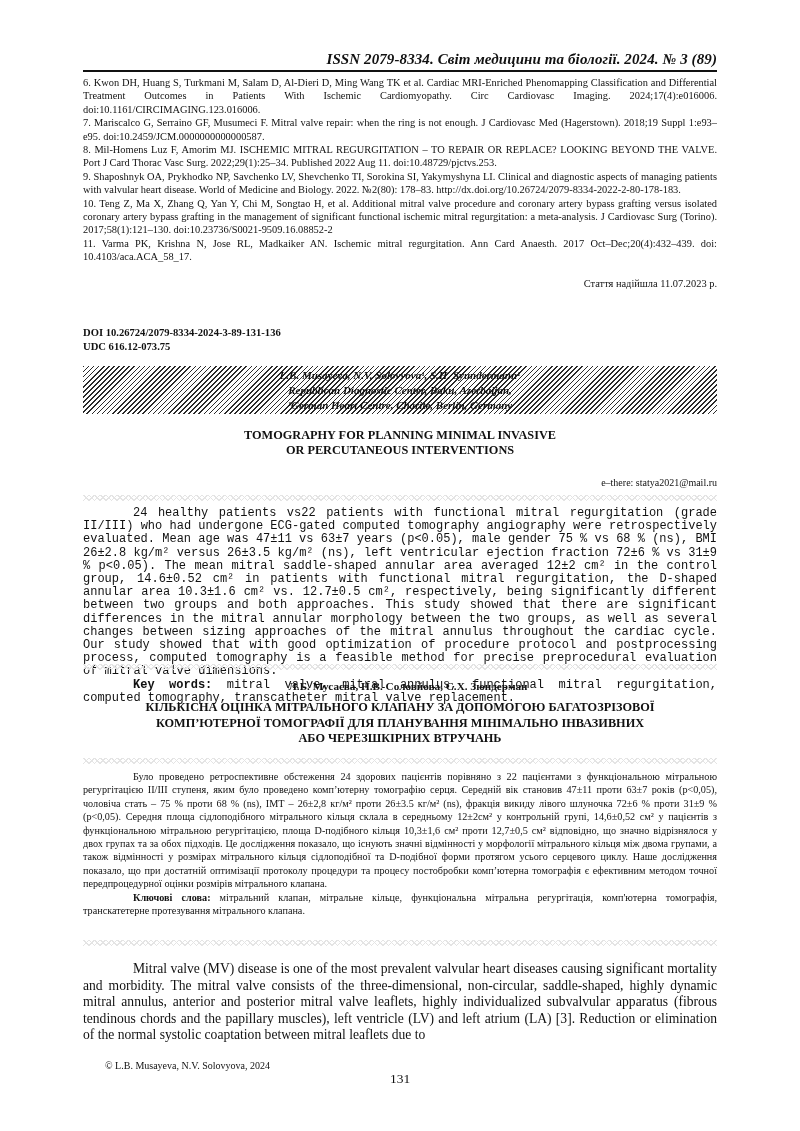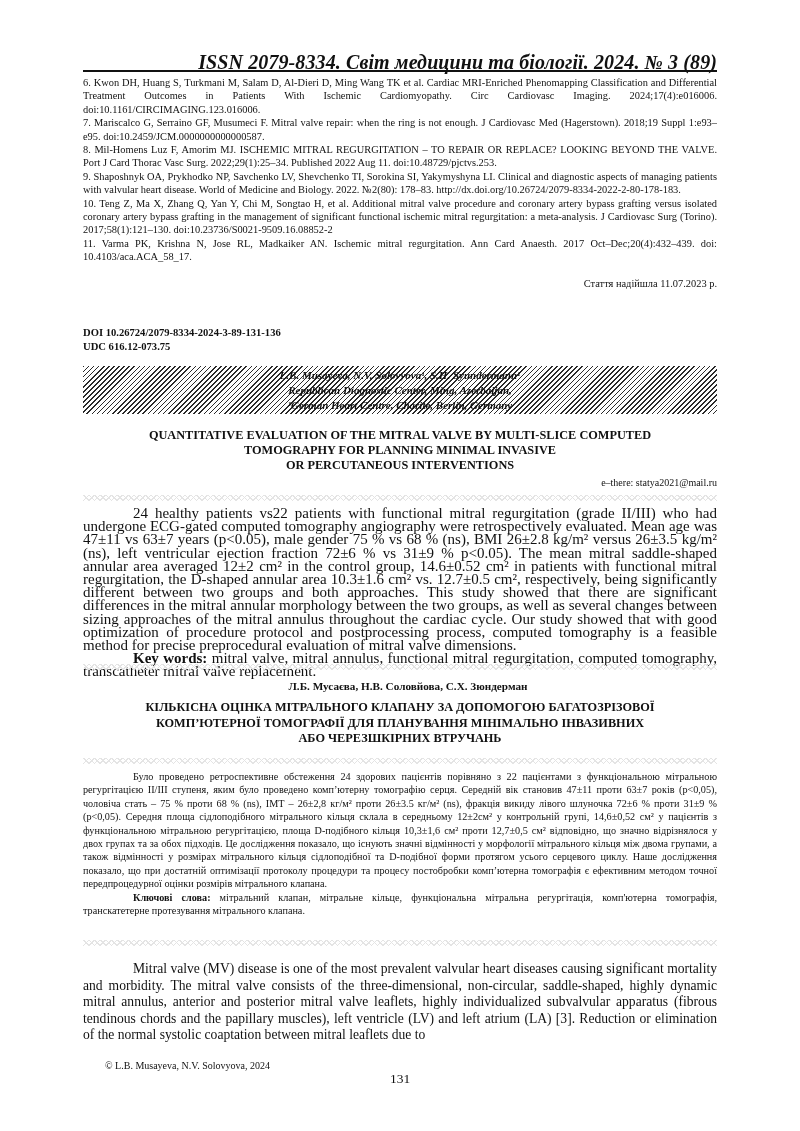--- a/index.html
+++ b/index.html
@@ -5,21 +5,21 @@
     html, body { margin: 0; padding: 0; background: #ffffff; }
     body {
       width: 800px; height: 1131px; position: relative; overflow: hidden;
       font-family: "Liberation Serif", serif; color: #111;
     }
     .page { position: absolute; left: 83px; top: 0; width: 634px; }
 
     .header-title {
       position: absolute; right: 0; top: 51px;
       font-family: "Liberation Serif", serif; font-style: italic; font-weight: bold;
-      font-size: 20px; letter-spacing: 0.1px; white-space: nowrap;
+      font-size: 15px; letter-spacing: 0.1px; white-space: nowrap;
     }
     .header-rule { position: absolute; left: 0; top: 70px; width: 634px; height: 2px; background: #111; }
 
     .refs { position: absolute; left: 0; top: 76px; width: 634px; font-size: 10.4px; line-height: 13.4px; text-align: justify; }
     .refs p { margin: 0; }
     .received { position: absolute; right: 0; top: 278px; font-size: 10.4px; }
 
     .doi { position: absolute; left: 0; top: 326px; font-size: 10.6px; font-weight: bold; line-height: 14px; font-family: Liberation Serif, serif; }
 
     .authors-banner {
@@ -31,21 +31,21 @@
 
     .title-en { position: absolute; left: 0; top: 428px; width: 634px; text-align: center; font-size: 12.3px; font-weight: bold; line-height: 15px; }
     .email { position: absolute; right: 0; top: 477px; font-size: 10px; }
 
     .wave {
       position: absolute; left: 0; width: 634px; height: 6px;
       background: repeating-linear-gradient(45deg, #e4e4e4 0 1px, transparent 1px 4px),
                   repeating-linear-gradient(-45deg, #e4e4e4 0 1px, transparent 1px 4px);
     }
 
-    .abstract-en { position: absolute; left: 0; top: 507px; width: 634px; font-size: 15px; line-height: 13.2px; text-align: justify; }
+    .abstract-en { position: absolute; left: 0; top: 507px; width: 634px; font-size: 12px; line-height: 13.2px; text-align: justify; font-family: Liberation Mono, monospace; }
     .abstract-en p, .abstract-ua p { margin: 0; text-indent: 50px; }
     .kw { font-weight: bold; }
 
     .authors-ua { position: absolute; left: 8px; top: 680px; width: 634px; text-align: center; font-size: 11.2px; font-weight: bold; }
     .title-ua { position: absolute; left: 0; top: 700px; width: 634px; text-align: center; font-size: 12.3px; font-weight: bold; line-height: 15.5px; }
 
     .abstract-ua { position: absolute; left: 0; top: 770px; width: 634px; font-size: 10.2px; line-height: 13.4px; text-align: justify; }
 
     .body-text { position: absolute; left: 0; top: 961px; width: 634px; font-size: 13.6px; line-height: 16.6px; text-align: justify; }
     .body-text p { margin: 0; text-indent: 50px; }
@@ -71,26 +71,25 @@
   </div>
   <div class="received">Стаття надійшла 11.07.2023 р.</div>
 
   <div class="doi">
     <div>DOI 10.26724/2079-8334-2024-3-89-131-136</div>
     <div>UDC 616.12-073.75</div>
   </div>
 
   <div class="authors-banner">
     <div>L.B. Musayeva, N.V. Solovyova¹, S.H. Syundermann¹</div>
-    <div>Republican Diagnostic Center, Ming, Azerbaijan,</div>
+    <div>Republican Diagnostic Center, Baku, Azerbaijan,</div>
     <div>¹German Heart Centre, Charite, Berlin, Germany</div>
   </div>
 
   <div class="title-en">
-    <div>QUANTITATIVE EVALUATION OF THE MITRAL VALVE BY MULTI-SLICE COMPUTED</div>
     <div>TOMOGRAPHY FOR PLANNING MINIMAL INVASIVE</div>
     <div>OR PERCUTANEOUS INTERVENTIONS</div>
   </div>
   <div class="email">e–there: statya2021@mail.ru</div>
 
   <div class="wave" style="top:495px;"></div>
 
   <div class="abstract-en">
     <p>24 healthy patients vs22 patients with functional mitral regurgitation (grade II/III) who had undergone ECG-gated computed tomography angiography were retrospectively evaluated. Mean age was 47±11 vs 63±7 years (p&lt;0.05), male gender 75 % vs 68 % (ns), BMI 26±2.8 kg/m² versus 26±3.5 kg/m² (ns), left ventricular ejection fraction 72±6 % vs 31±9 % p&lt;0.05). The mean mitral saddle-shaped annular area averaged 12±2 cm² in the control group, 14.6±0.52 cm² in patients with functional mitral regurgitation, the D-shaped annular area 10.3±1.6 cm² vs. 12.7±0.5 cm², respectively, being significantly different between two groups and both approaches. This study showed that there are significant differences in the mitral annular morphology between the two groups, as well as several changes between sizing approaches of the mitral annulus throughout the cardiac cycle. Our study showed that with good optimization of procedure protocol and postprocessing process, computed tomography is a feasible method for precise preprocedural evaluation of mitral valve dimensions.</p>
     <p><span class="kw">Key words:</span><span> mitral valve, mitral annulus, functional mitral regurgitation, computed tomography, transcatheter mitral valve replacement.</span></p>

